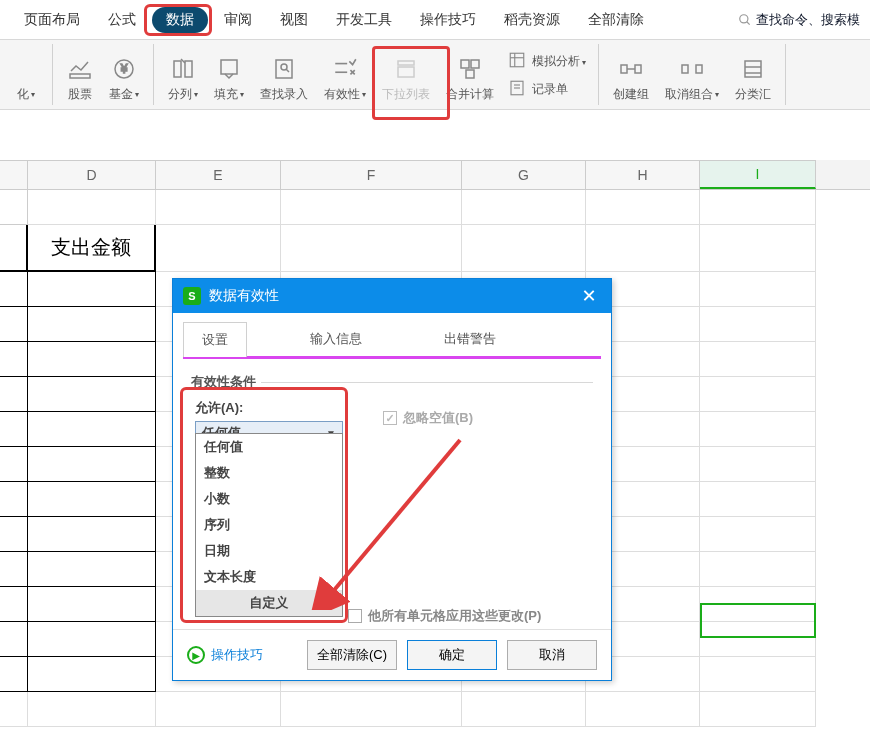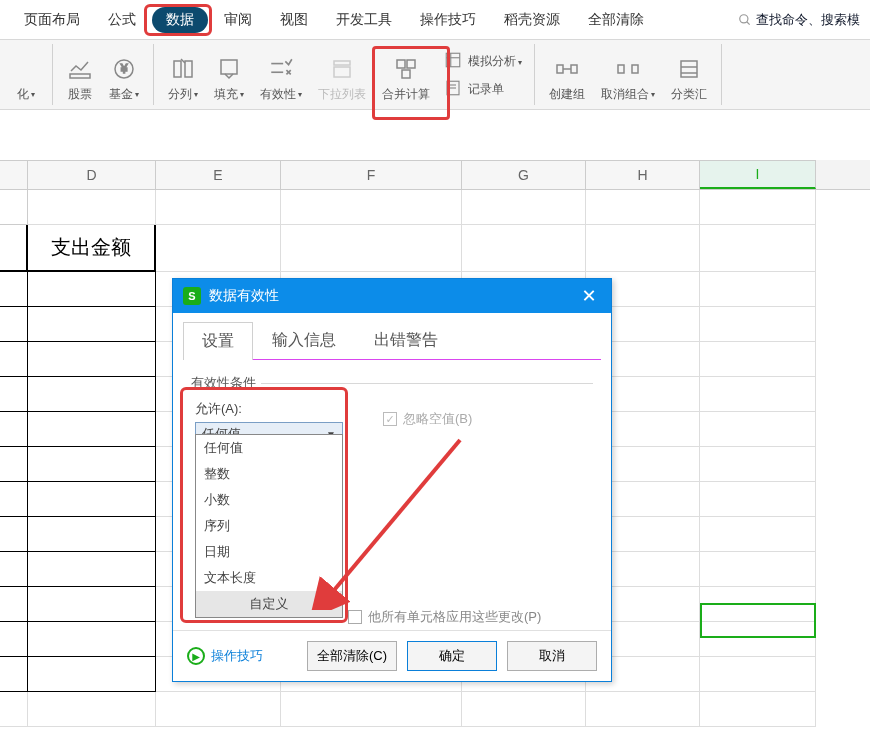--- a/index.html
+++ b/index.html
@@ -41,24 +41,24 @@
 .col-H { width: 114px; }
 .col-I { width: 116px; }
 
 .sel-cell { position: absolute; border: 2px solid #1aad19; pointer-events: none; }
 
 
 .dialog { position: absolute; left: 172px; top: 278px; width: 440px; background: #fff; border: 1px solid #0a7fd9; box-shadow: 2px 2px 6px rgba(0,0,0,0.2); }
 .dialog .titlebar { background: #0c8ce9; color: #fff; height: 34px; display: flex; align-items: center; padding: 0 10px; font-size: 14px; }
 .dialog .titlebar .ic { width: 18px; height: 18px; background: #1aad19; border-radius: 3px; margin-right: 8px; display: flex; align-items: center; justify-content: center; color: #fff; font-size: 11px; font-weight: bold; }
 .dialog .titlebar .close { margin-left: auto; font-size: 18px; cursor: pointer; width: 24px; text-align: center; }
-.dialog .tabs { display: flex; border-bottom: 1px solid #d946ef; margin: 8px 10px 0 10px; font-size: 16px; }
+.dialog .tabs { display: flex; border-bottom: 3px solid #d946ef; margin: 8px 10px 0 10px; font-size: 13px; gap: 44px; }
 .dialog .tabs .dtab { padding: 8px 18px; border: 1px solid transparent; border-bottom: none; cursor: pointer; color: #555; }
 .dialog .tabs .dtab.active { border-color: #d0d0d0; background: #fff; position: relative; top: 1px; }
-.dialog .body { padding: 14px 18px; font-size: 13px; color: #444; position: relative; min-height: 270px; }
+.dialog .body { padding: 14px 18px; font-size: 13px; color: #444; position: relative; min-height: 270px; font-weight: bold; }
 .dialog .fieldset-label { color: #555; margin-bottom: 8px; position: relative; }
 .dialog .fieldset-label::after { content: ""; position: absolute; left: 70px; right: 0; top: 50%; height: 1px; background: #d8d8d8; }
 .dialog .allow-label { margin: 6px 0 4px 4px; }
 .dialog .select-box { width: 148px; height: 24px; border: 1px solid #7a9ec5; background: #e6eef7; display: flex; align-items: center; padding: 0 6px; cursor: pointer; position: relative; margin-left: 4px; }
 .dialog .select-box .arrow { margin-left: auto; font-size: 10px; }
 .dialog .dropdown { position: absolute; left: 22px; top: 74px; width: 148px; background: #fff; border: 1px solid #888; z-index: 10; }
 .dialog .dropdown .opt { padding: 4px 8px; font-size: 13px; cursor: pointer; }
 .dialog .dropdown .opt:hover, .dialog .dropdown .opt.hover { background: #e6e6e6; text-align: center; }
 .dialog .chk-ignore { position: absolute; left: 210px; top: 50px; color: #aaa; display: flex; align-items: center; }
 .dialog .chk-ignore .chk { width: 14px; height: 14px; border: 1px solid #bbb; margin-right: 6px; display: flex; align-items: center; justify-content: center; color: #bbb; font-size: 11px; }
@@ -155,20 +155,30 @@
             <polyline points="8,17 12,21 16,17"></polyline>
           </svg>
         </span>
       <span class="lbl">
           <span>填充</span>
           <span class="caret">▾</span>
         </span>
     </div>
     <div class="item">
       <span class="ico">
+          <svg width="24" height="24" viewBox="0 0 24 24" fill="none" stroke="#888" stroke-width="1.5">
+            <rect x="4" y="3" width="16" height="18"></rect>
+            <circle cx="12" cy="10" r="3"></circle>
+            <line x1="14" y1="12" x2="17" y2="15"></line>
+          </svg>
+        </span>
+      <span class="lbl">查找录入</span>
+    </div>
+    <div class="item">
+      <span class="ico">
           <svg width="26" height="26" viewBox="0 0 24 24" fill="none" stroke="#888" stroke-width="1.5">
             <line x1="3" y1="7" x2="14" y2="7"></line>
             <line x1="3" y1="15" x2="14" y2="15"></line>
             <polyline points="16,5 19,8 22,3"></polyline>
             <line x1="17" y1="13" x2="21" y2="17"></line>
             <line x1="21" y1="13" x2="17" y2="17"></line>
           </svg>
         </span>
       <span class="lbl">
           <span>有效性</span>

